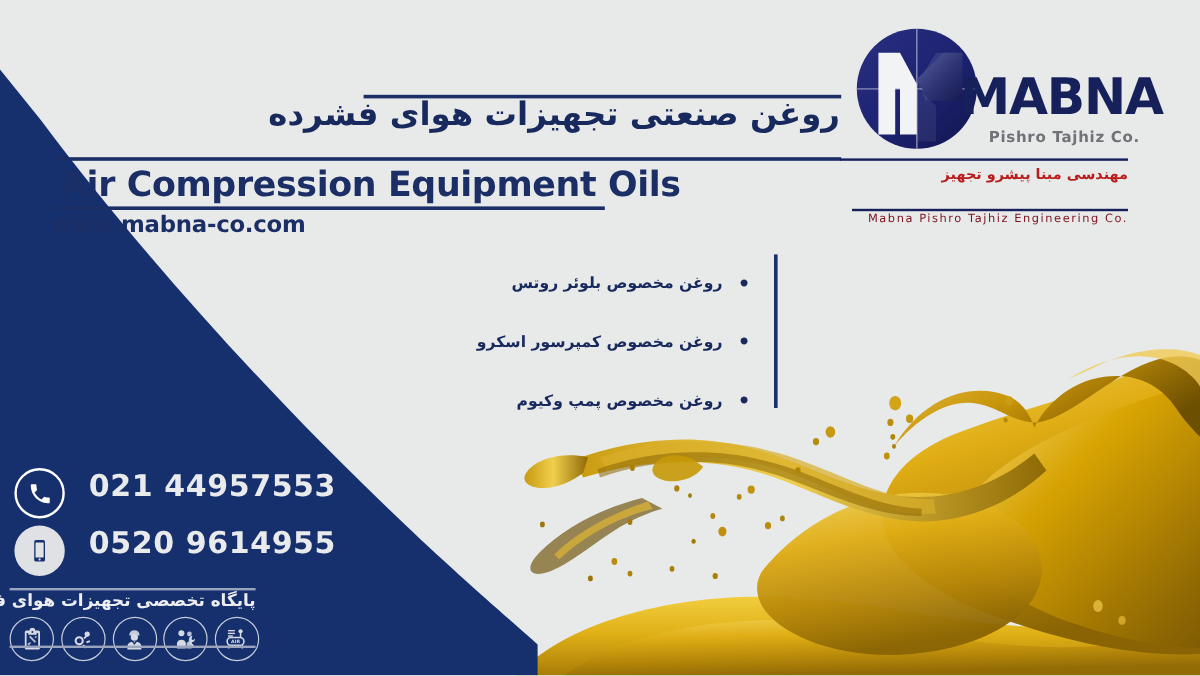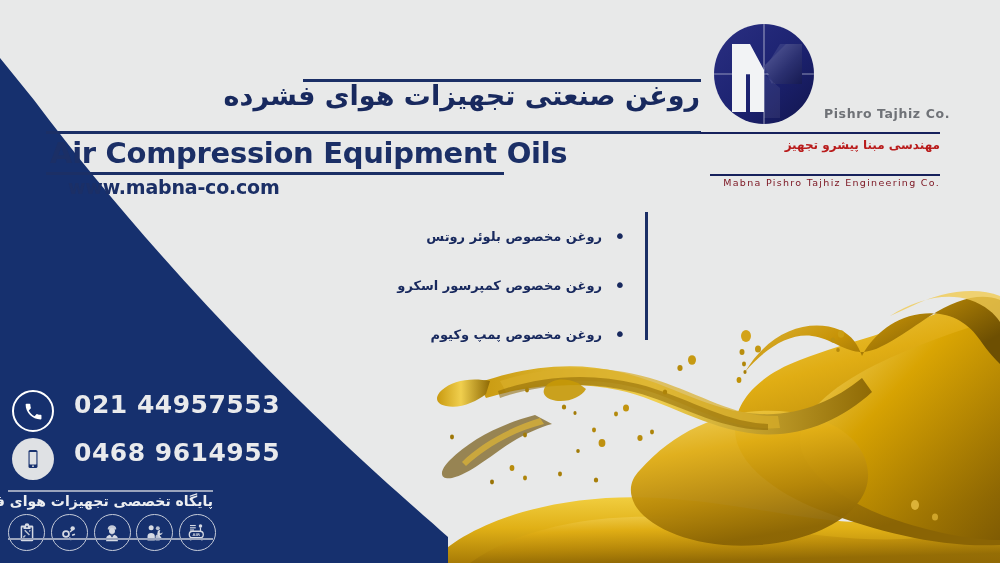--- a/index.html
+++ b/index.html
@@ -51,21 +51,21 @@
     position:absolute;
     left:50px; top:136px;
     font-size:29px;
     font-weight:bold;
     color:#1b2f66;
     letter-spacing:-0.3px;
     white-space:nowrap;
   }
   .website {
     position:absolute;
-    left:68px; top:176px;
+    left:43px; top:176px;
     font-size:19px;
     font-weight:bold;
     color:#1b2f66;
     letter-spacing:-0.2px;
     white-space:nowrap;
   }
 
   
   .bullet-divider {
     position:absolute;
@@ -370,20 +370,21 @@
 
       <line x1="52" y1="2" x2="52" y2="102" stroke="#c9cbdd" stroke-width="1.4" opacity="0.55"></line>
       <line x1="2" y1="52" x2="102" y2="52" stroke="#c9cbdd" stroke-width="1.4" opacity="0.45"></line>
 
       <path d="M20,90 L20,22 L38,22 L52,48 L52,90 L38,90 L38,52 L34,52 L34,90 Z" fill="#f2f3f5"></path>
       <path d="M52,48 L68,22 L86,22 L86,56 L70,56 L70,44 L60,62 Z" fill="#f2f3f5" opacity="0.1"></path>
 
       <path d="M52,44 L74,22 L90,22 L90,62 L62,62 Z" fill="url(#lgWedge)"></path>
       <path d="M52,52 L52,96 L68,96 L68,66 Z" fill="#f2f3f5" opacity="0.08"></path>
     </svg>
+    <div class="logo-word">MABNA</div>
     <div class="logo-sub">Pishro Tajhiz Co.</div>
     <div class="logo-hr logo-hr-1"></div>
     <div class="logo-fa">مهندسی مبنا پیشرو تجهیز</div>
     <div class="logo-hr logo-hr-2"></div>
     <div class="logo-fa-en">Mabna Pishro Tajhiz Engineering Co.</div>
   </div>
 
   <div class="contact">
 
     <div class="contact-row contact-row-1">
@@ -396,21 +397,21 @@
     </div>
 
     <div class="contact-row contact-row-2">
       <span class="ico-circle ico-filled">
         <svg viewBox="0 0 24 24" width="24" height="24">
           <rect x="7.5" y="3" width="9" height="18" rx="1.6" fill="#16306e"></rect>
           <rect x="8.6" y="5.1" width="6.8" height="12.4" rx="0.4" fill="#dfe1e4"></rect>
           <circle cx="12" cy="19.2" r="0.9" fill="#dfe1e4"></circle>
         </svg>
       </span>
-      <span class="contact-num">0468 9614955</span>
+      <span class="contact-num">0520 9614955</span>
     </div>
 
     <div class="tagline-rule tr-top"></div>
     <div class="tagline">پایگاه تخصصی تجهیزات هوای فشرده</div>
 
     <div class="service-icons">
 
       <span class="svc">
         <svg viewBox="0 0 24 24" width="20" height="20" fill="#d6dae4">
           <path d="M6 3h3.2a2.8 2.8 0 0 1 5.6 0H18a1.6 1.6 0 0 1 1.6 1.6v15.8A1.6 1.6 0 0 1 18 22H6a1.6 1.6 0 0 1-1.6-1.6V4.6A1.6 1.6 0 0 1 6 3zm6 .4a1 1 0 1 0 0 2 1 1 0 0 0 0-2zM6.2 5.4v14.4h11.6V5.4h-1.6v1.8H7.8V5.4H6.2z"></path>

